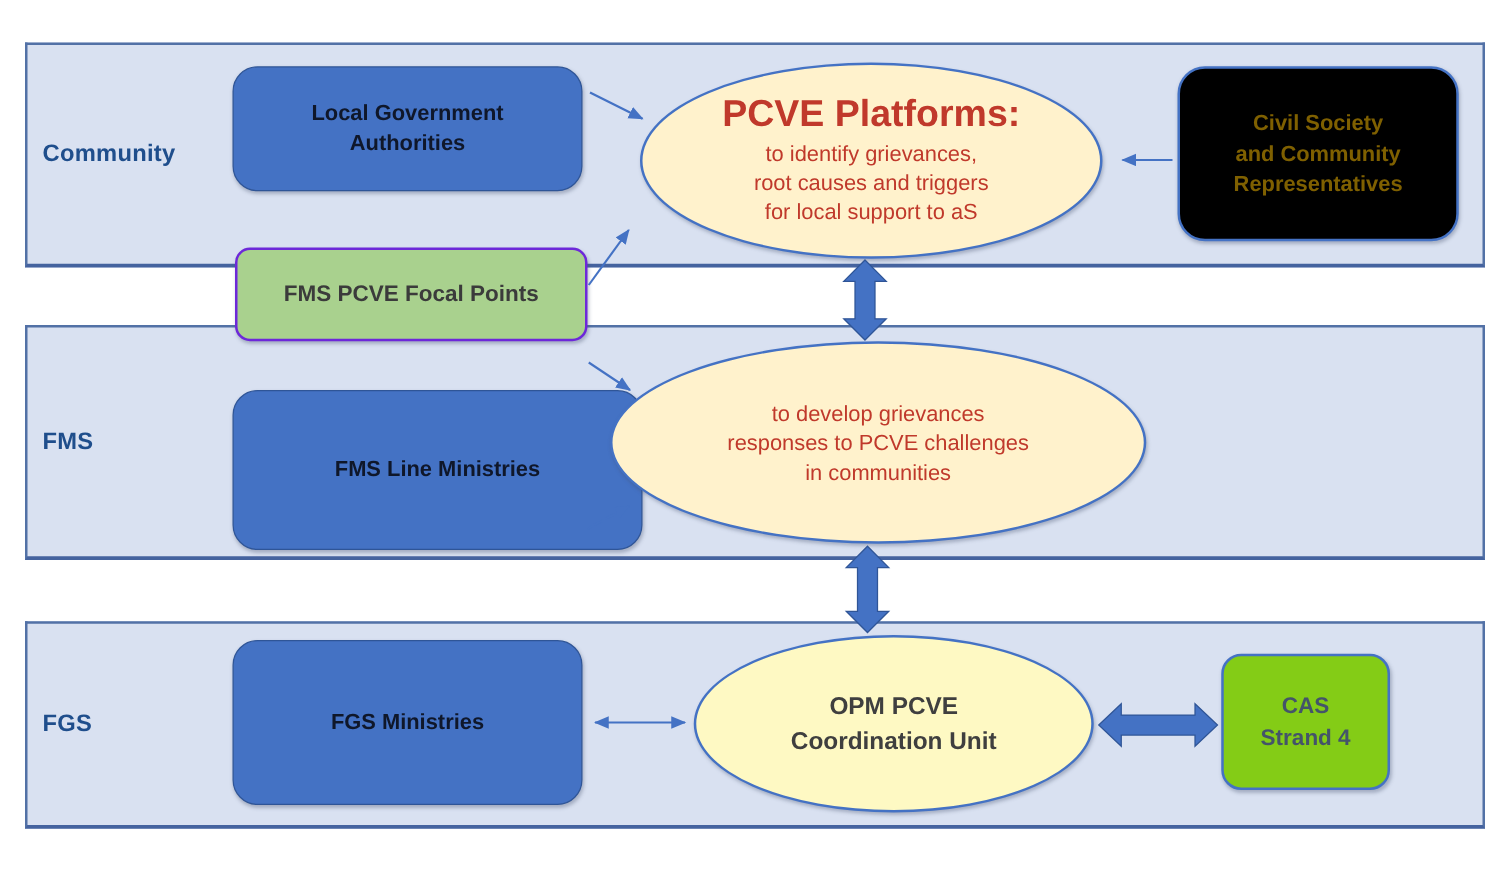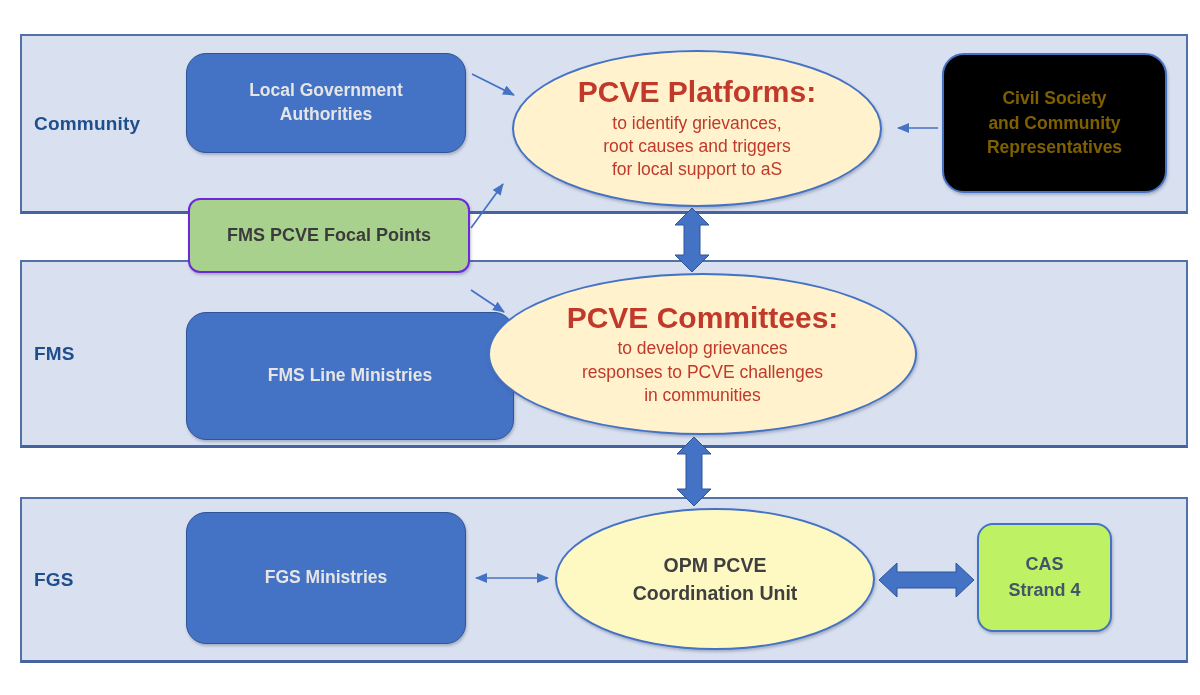--- a/index.html
+++ b/index.html
@@ -21,38 +21,38 @@
     font-weight:bold;font-size:19px;color:#1F4E8C;letter-spacing:.2px;
   }
   .shape{
     position:absolute;box-sizing:border-box;
     display:flex;flex-direction:column;align-items:center;justify-content:center;
     text-align:center;white-space:pre-line;
     box-shadow:1px 2px 3px rgba(70,80,110,0.35);
   }
   .rect-blue{
     background:#4472C4;border:1px solid #2F5597;border-radius:20px;
-    color:#e5e5e5;font-weight:bold;font-size:17.5px;line-height:1.35;
+    color:#0f172a;font-weight:bold;font-size:17.5px;line-height:1.35;
   }
   #node-lga{left:186px;top:53px;width:280px;height:100px;}
   #node-focal{
     left:188px;top:198px;width:282px;height:75px;
     background:#A9D18E;border:2px solid #6d28d9;border-radius:12px;
     color:#3B3B3B;font-weight:bold;font-size:18px;z-index:3;text-align:center;
   }
   #node-linemin{left:186px;top:312px;width:328px;height:128px;}
   #node-fgsmin{left:186px;top:512px;width:280px;height:132px;}
   #node-civil{
     left:942px;top:53px;width:225px;height:140px;
     background:#000000;border:2px solid #4472C4;border-radius:22px;
     color:#7F6000;font-weight:bold;font-size:17.5px;line-height:1.4;
   }
   #node-cas{
     left:977px;top:523px;width:135px;height:109px;
-    background:#bef264;border:2px solid #4472C4;border-radius:16px;
+    background:#84cc16;border:2px solid #4472C4;border-radius:16px;
     color:#44546A;font-weight:bold;font-size:18px;line-height:1.4;
   }
   .ellipse{border-radius:50%;background:#FFF2CC;border:2px solid #4472C4;z-index:2;}
   #node-platforms{left:512px;top:50px;width:370px;height:157px;}
   #node-committees{left:488px;top:273px;width:429px;height:162px;}
   #node-opm{
     left:555px;top:508px;width:320px;height:142px;
     background:#fef9c3;color:#3F3F3F;font-weight:bold;font-size:19.5px;line-height:1.45;
   }
   .etitle{font-weight:bold;font-size:30px;color:#C0392B;line-height:1.15;}
@@ -89,21 +89,20 @@
 Strand 4</div>
 
 <div class="shape ellipse" id="node-platforms">
   <div class="etitle">PCVE Platforms:</div>
   <div class="ebody">to identify grievances,
 root causes and triggers
 for local support to aS</div>
 </div>
 
 <div class="shape ellipse" id="node-committees">
-  <div class="etitle">PCVE Committees:</div>
   <div class="ebody">to develop grievances
 responses to PCVE challenges
 in communities</div>
 </div>
 
 <div class="shape ellipse" id="node-opm">OPM PCVE
 Coordination Unit</div>
 
 <svg id="connectors" viewBox="0 0 1200 695" xmlns="http://www.w3.org/2000/svg">
   <defs>

